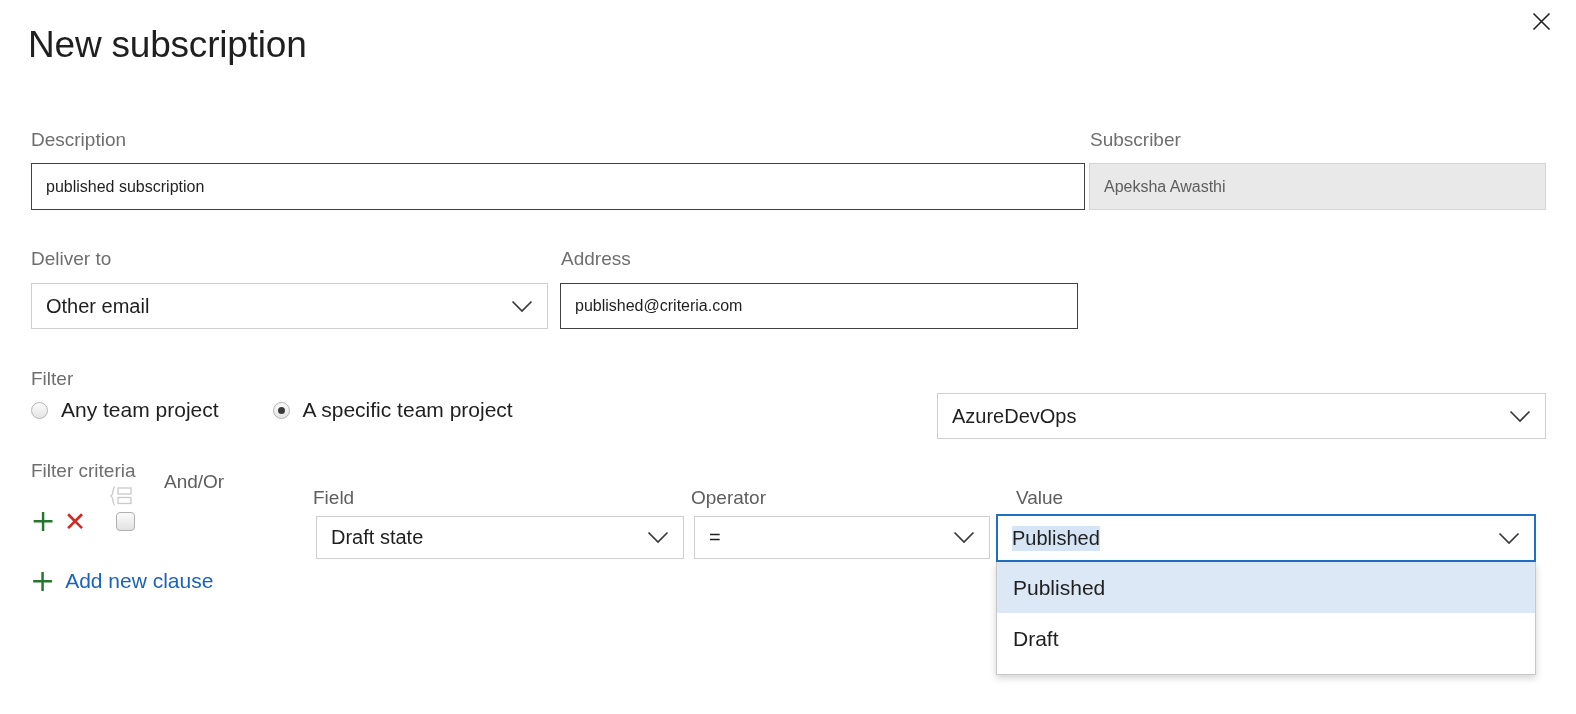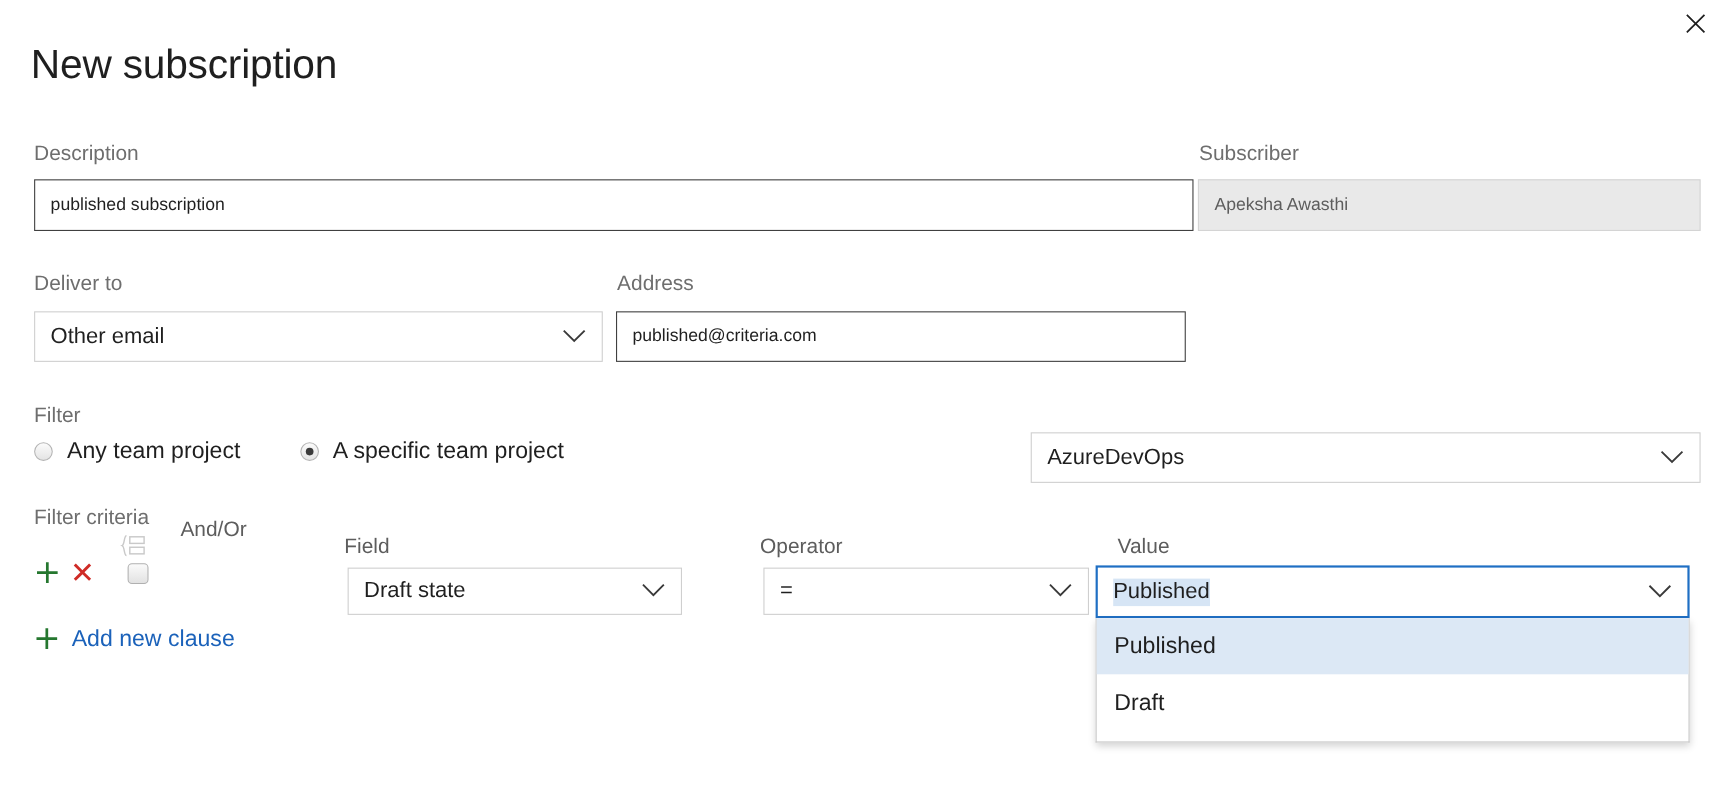--- a/index.html
+++ b/index.html
@@ -30,21 +30,21 @@
     background: none;
     border: none;
     padding: 0;
   }
   .close-btn svg { display: block; }
 
   
   .page-title {
     position: absolute;
     left: 28px;
-    top: 39px;
+    top: 25px;
     font-size: 37px;
     font-weight: 300;
     letter-spacing: -0.2px;
     color: #1f1f1f;
     line-height: 1.1;
     white-space: nowrap;
   }
 
   
   .field-label {
@@ -321,21 +321,21 @@
 <div class="row-actions">
   <button class="icon-btn" style="width:26px;height:26px;">
     <span class="plus-glyph">+</span>
   </button>
   <button class="icon-btn" style="width:26px;height:26px;margin-left:6px;">
     <span class="x-glyph">✕</span>
   </button>
   <span class="row-checkbox" style="margin-left:28px;"></span>
 </div>
 
-<div class="combo" style="left:316px; top:516px; width:304px; height:43px;">
+<div class="combo" style="left:316px; top:516px; width:368px; height:43px;">
   <span class="combo-text">Draft state</span>
   <span class="chevron">
     <svg width="22" height="13" viewBox="0 0 22 13">
       <path d="M1.5 1.5 L11 11 L20.5 1.5" stroke="#3a3a3a" stroke-width="1.7" fill="none"></path>
     </svg>
   </span>
 </div>
 
 <div class="combo" style="left:694px; top:516px; width:296px; height:43px;">
   <span class="combo-text">=</span>

